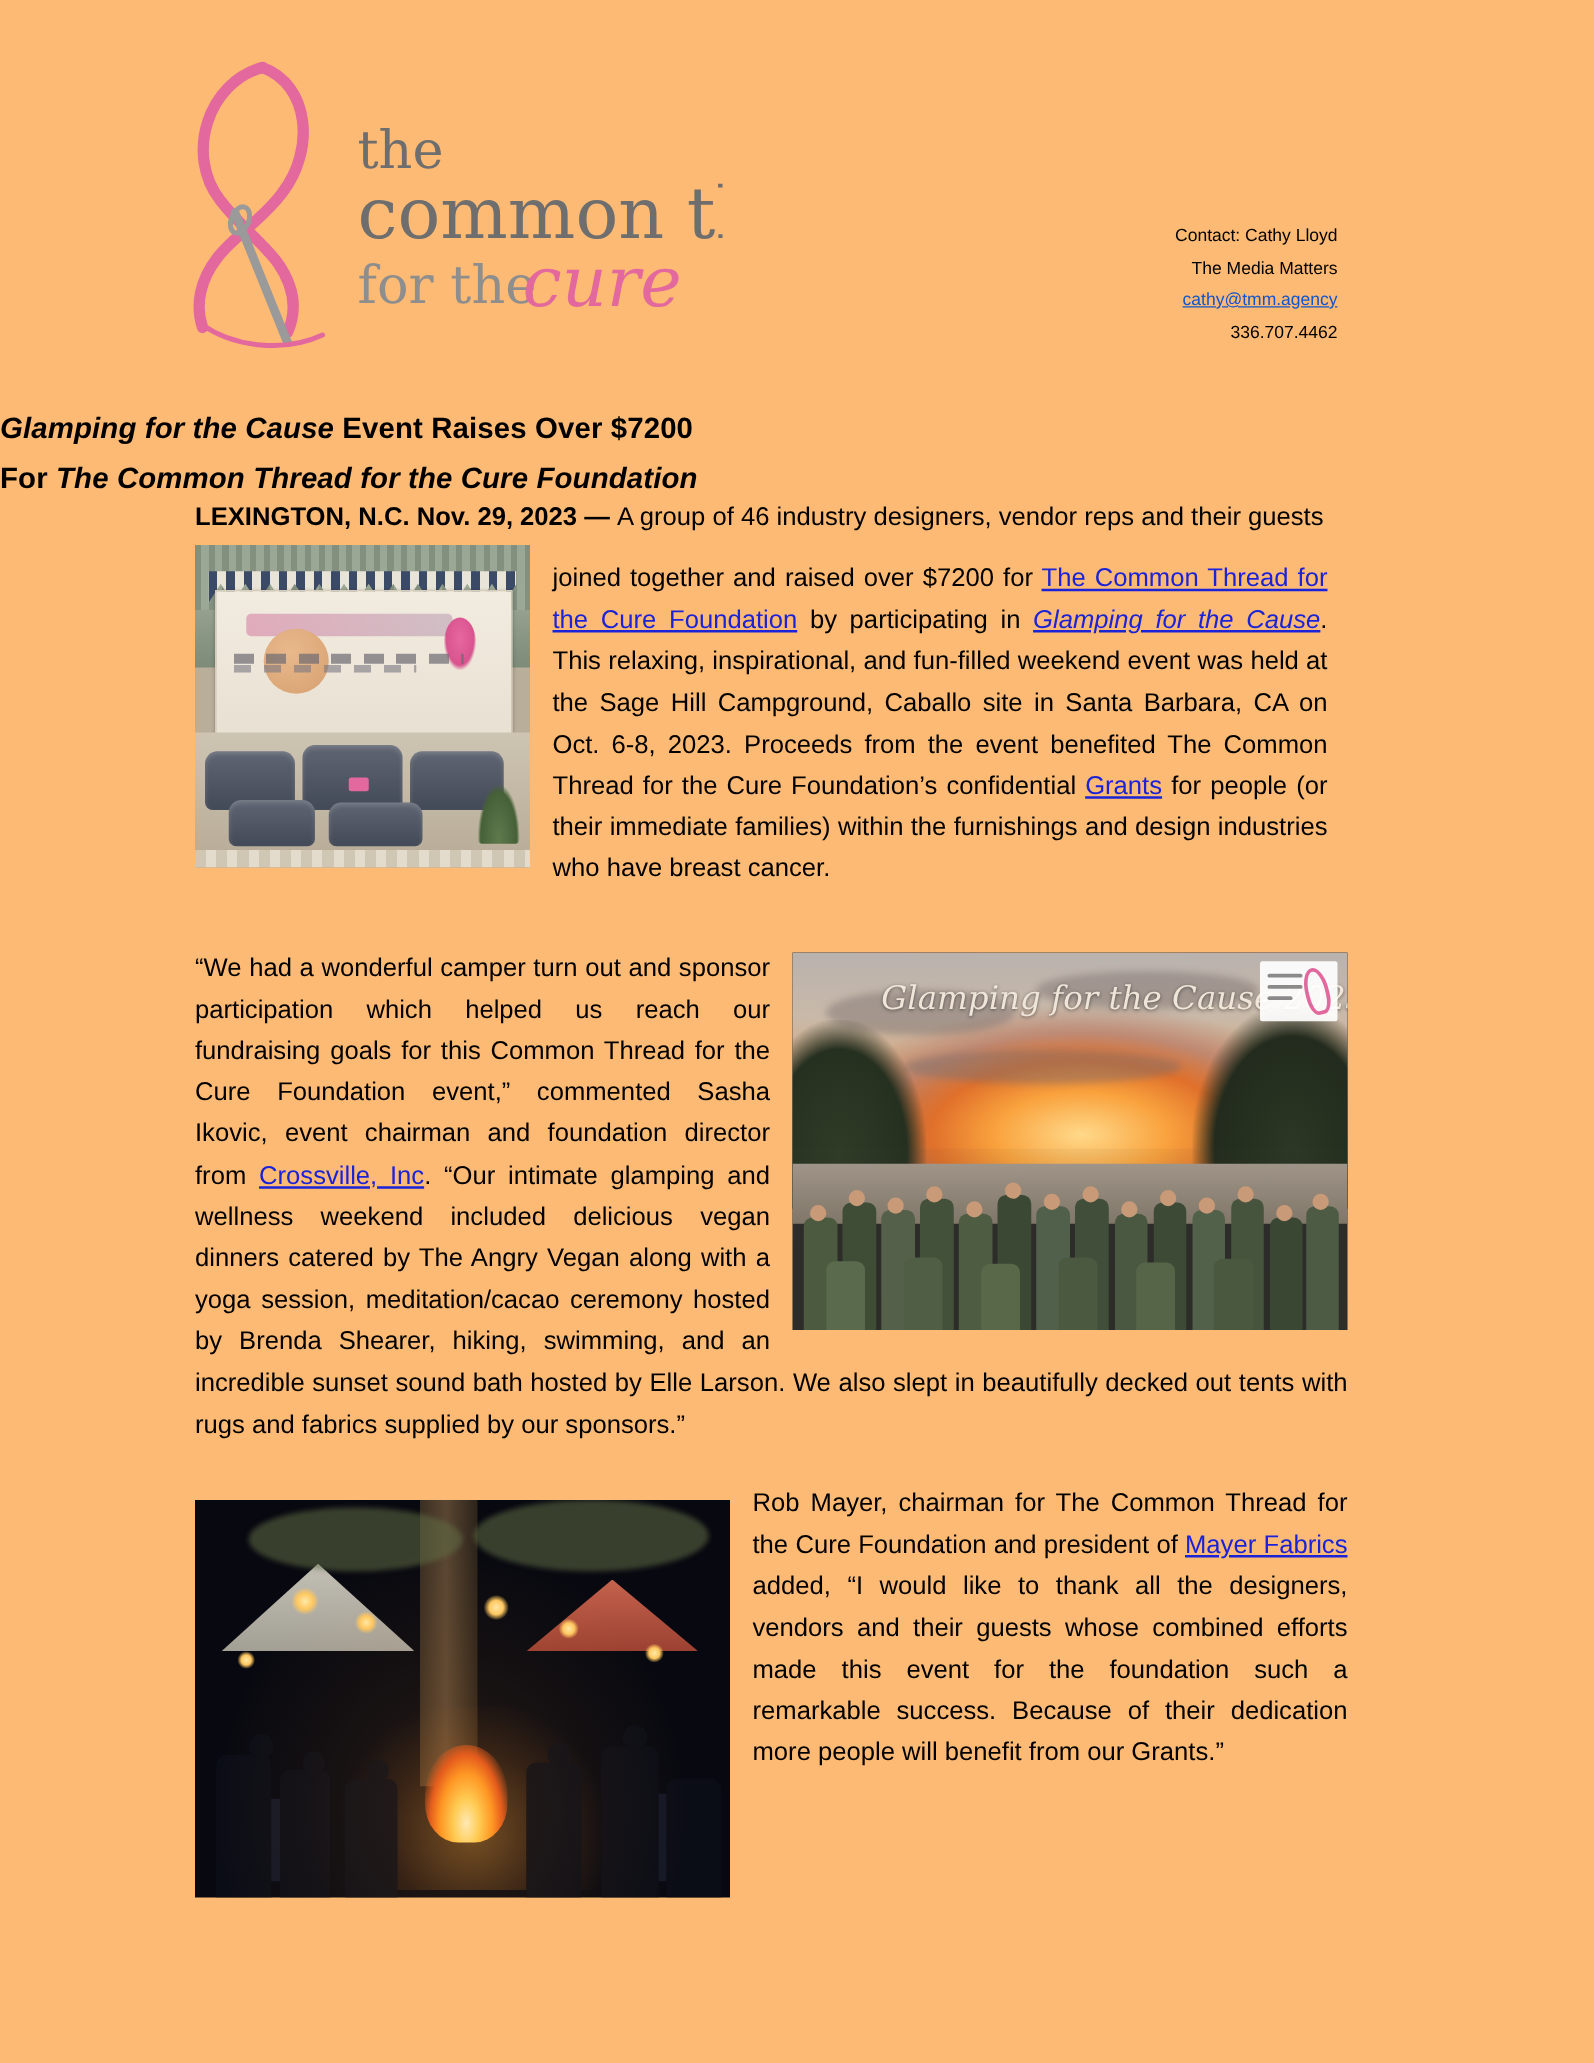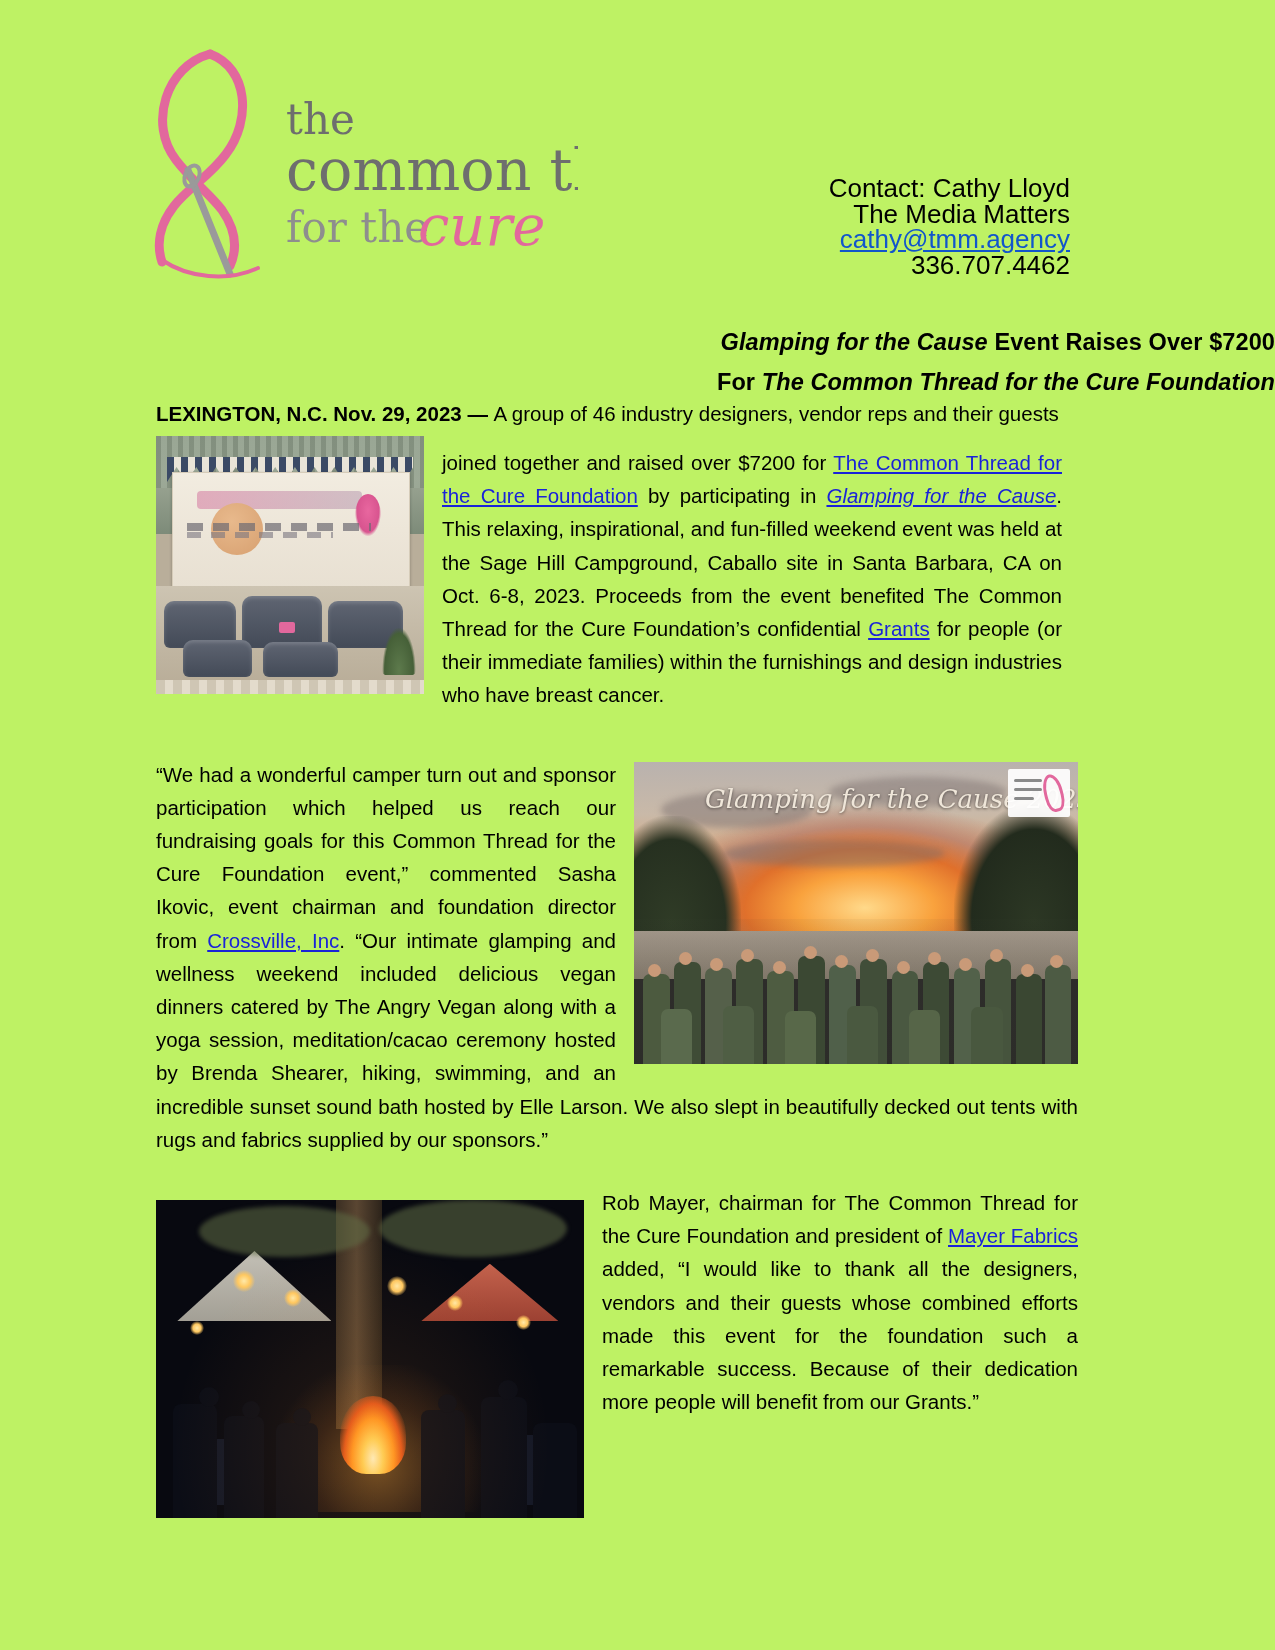--- a/index.html
+++ b/index.html
@@ -12,21 +12,21 @@
     height: 1650px;
     font-family: "Liberation Sans", sans-serif;
     color: #000000;
     position: relative;
     overflow: hidden;
   }
   .page {
     position: relative;
     width: 1275px;
     height: 1650px;
-    background: #bef264;
+    background: #fdba74;
   }
 
   
   .header {
     position: relative;
     height: 300px;
   }
   .logo-block {
     position: absolute;
     left: 118px;
@@ -34,36 +34,36 @@
     width: 460px;
     height: 240px;
   }
   .logo-svg { display: block; }
 
   .contact-block {
     position: absolute;
     right: 205px;
     top: 176px;
     text-align: right;
-    font-size: 26px;
+    font-size: 14px;
     line-height: 25.5px;
     color: #000;
   }
   .contact-block .line { white-space: nowrap; }
   .contact-link {
     color: #1155cc;
   }
 
   
   .title-wrap {
     position: absolute;
     left: 0;
     top: 322px;
     width: 1275px;
-    text-align: right;
+    text-align: left;
   }
   .title-line {
     font-size: 23.5px;
     font-weight: bold;
     line-height: 40px;
     letter-spacing: 0.1px;
   }
   .title-line em {
     font-style: italic;
     font-weight: bold;

